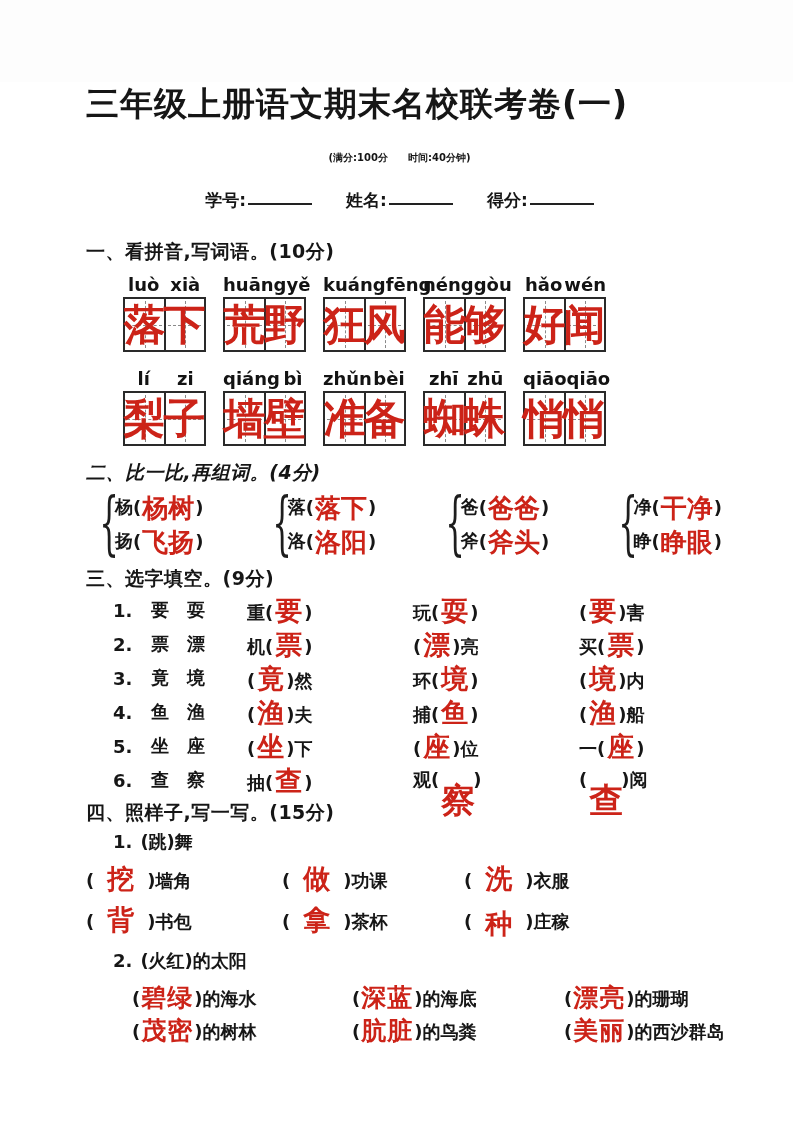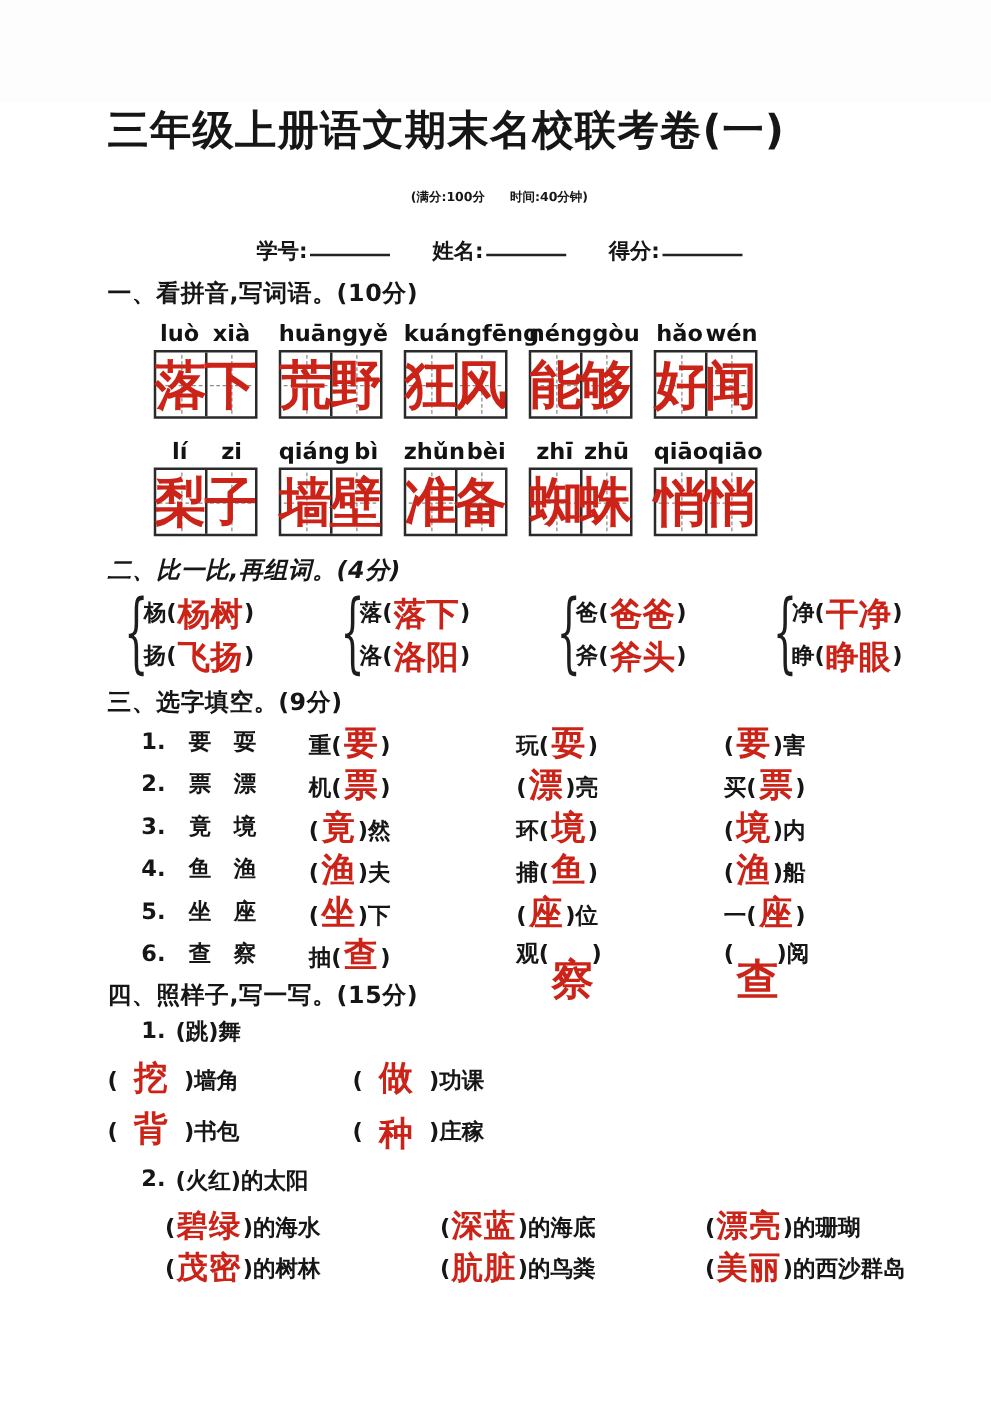--- a/index.html
+++ b/index.html
@@ -23,21 +23,21 @@
     margin-top:82px;text-align:left;
     font-size:33px;font-weight:900;letter-spacing:1px;white-space:nowrap;
   }
   .meta{margin-top:24px;text-align:center;font-size:10px;font-weight:700;}
   .fields{margin-top:24px;display:flex;justify-content:center;gap:34px;font-size:17px;font-weight:700;align-items:flex-end;}
   .field{display:flex;align-items:flex-start;}
   .blank{display:inline-block;width:64px;height:16px;border-bottom:2px solid #222;margin-left:2px;}
 
   
   .sec-h{font-size:19px;font-weight:800;letter-spacing:.5px;}
-  .h1{margin-top:10px;}
+  .h1{margin-top:27px;}
   .h2{margin-top:14px;font-style:italic;}
   .h3{margin-top:8px;}
   .h4{margin-top:4px;}
 
   
   .s1-row{display:flex;gap:17px;margin-left:37px;margin-top:9px;}
   .s1-item{width:83px;flex:0 0 auto;}
   .pyrow{display:flex;height:23px;font-size:18px;font-weight:600;color:#131313;white-space:nowrap;}
   .pyrow span{flex:1;text-align:center;}
   .wbox{display:flex;border:2.5px solid var(--line);background:#fff;width:83px;}
@@ -380,24 +380,26 @@
   <div class="sec-h h4">四、照样子,写一写。(15分)</div>
 
   <div class="s4-sub">
     <span>1.</span>
     <span>(跳)舞</span>
   </div>
 
   <div class="s4-grid1">
     <span><span>(</span><span class="red">挖</span><span>)墙角</span></span>
     <span><span>(</span><span class="red">做</span><span>)功课</span></span>
+    <span><span>(</span><span class="red">洗</span><span>)衣服</span></span>
   </div>
 
   <div class="s4-grid1">
     <span><span>(</span><span class="red">背</span><span>)书包</span></span>
+    <span><span>(</span><span class="red">拿</span><span>)茶杯</span></span>
     <span><span>(</span><span class="red" style="top:5px;">种</span><span>)庄稼</span></span>
   </div>
 
   <div class="s4-sub" style="margin-top:6px;">
     <span>2.</span>
     <span>(火红)的太阳</span>
   </div>
 
   <div class="s4-grid2" style="margin-top:4px;">
     <span><span>(</span><span class="red">碧绿</span><span>)的海水</span></span>

